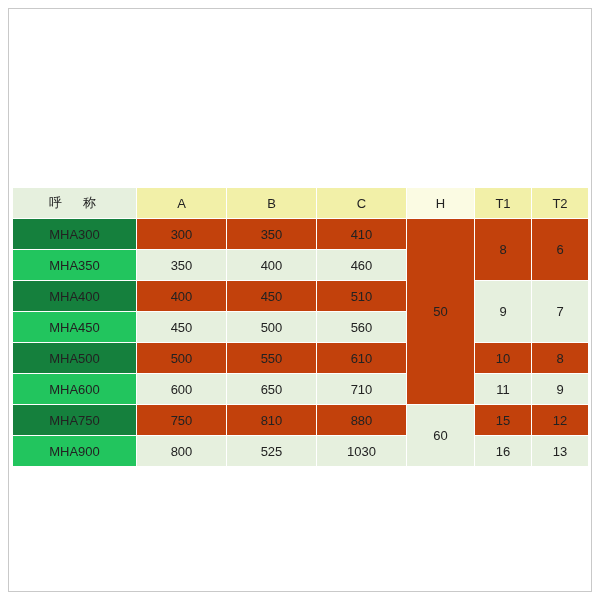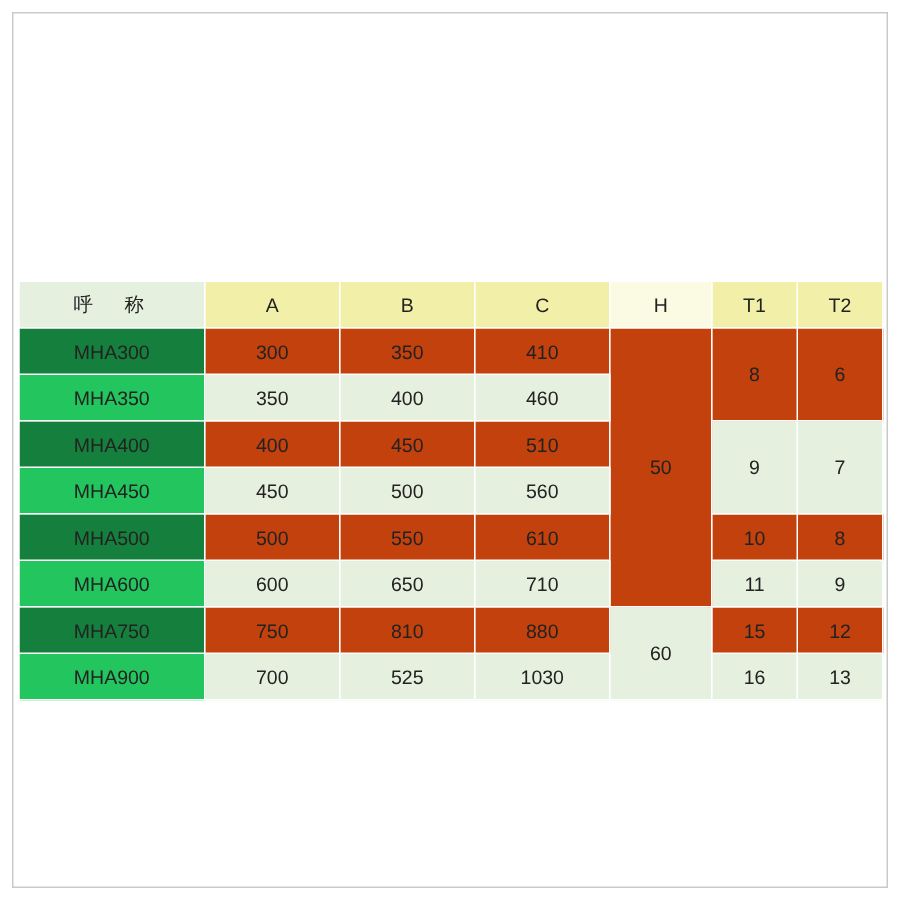--- a/index.html
+++ b/index.html
@@ -182,21 +182,21 @@
           <td class="c-white">750</td>
           <td class="c-white">810</td>
           <td class="c-white">880</td>
           <td class="c-green" rowspan="2">60</td>
           <td class="c-white">15</td>
           <td class="c-white">12</td>
         </tr>
 
         <tr>
           <td class="c-name-green">MHA900</td>
-          <td class="c-green">700</td>
+          <td class="c-green">800</td>
           <td class="c-green">525</td>
           <td class="c-green">1030</td>
           <td class="c-green">16</td>
           <td class="c-green">13</td>
         </tr>
 
       </tbody>
     </table>
   </div>
 

